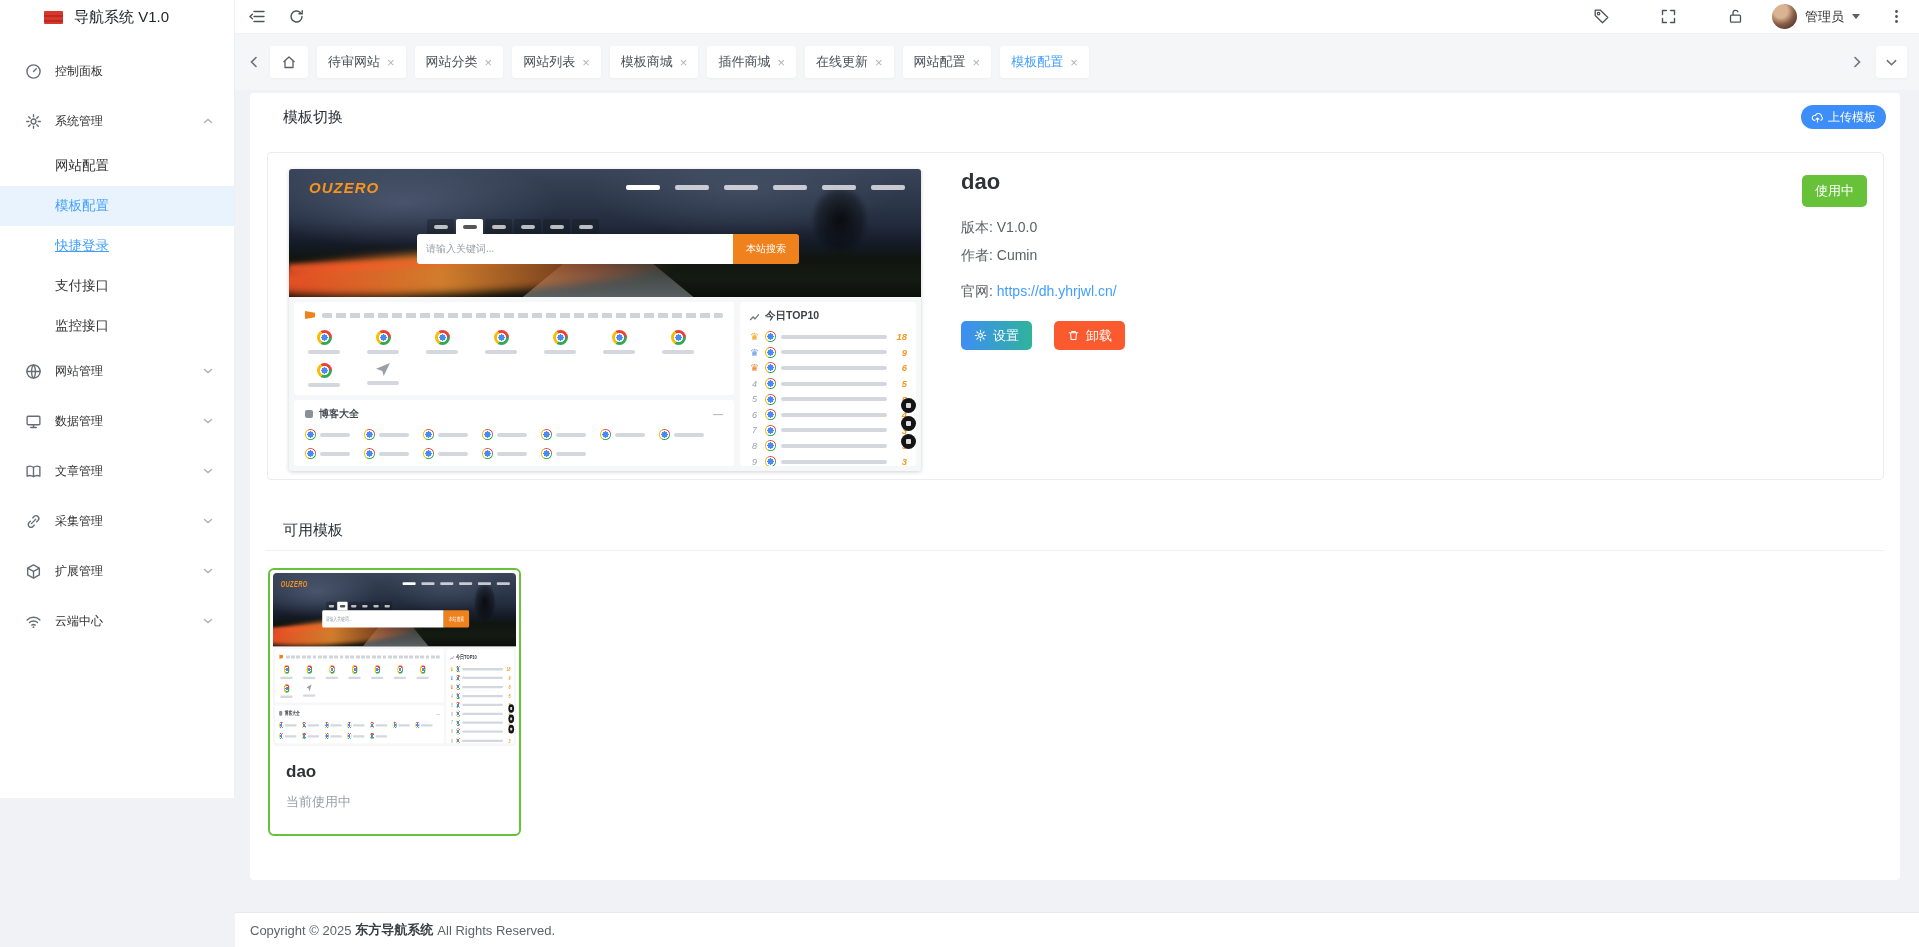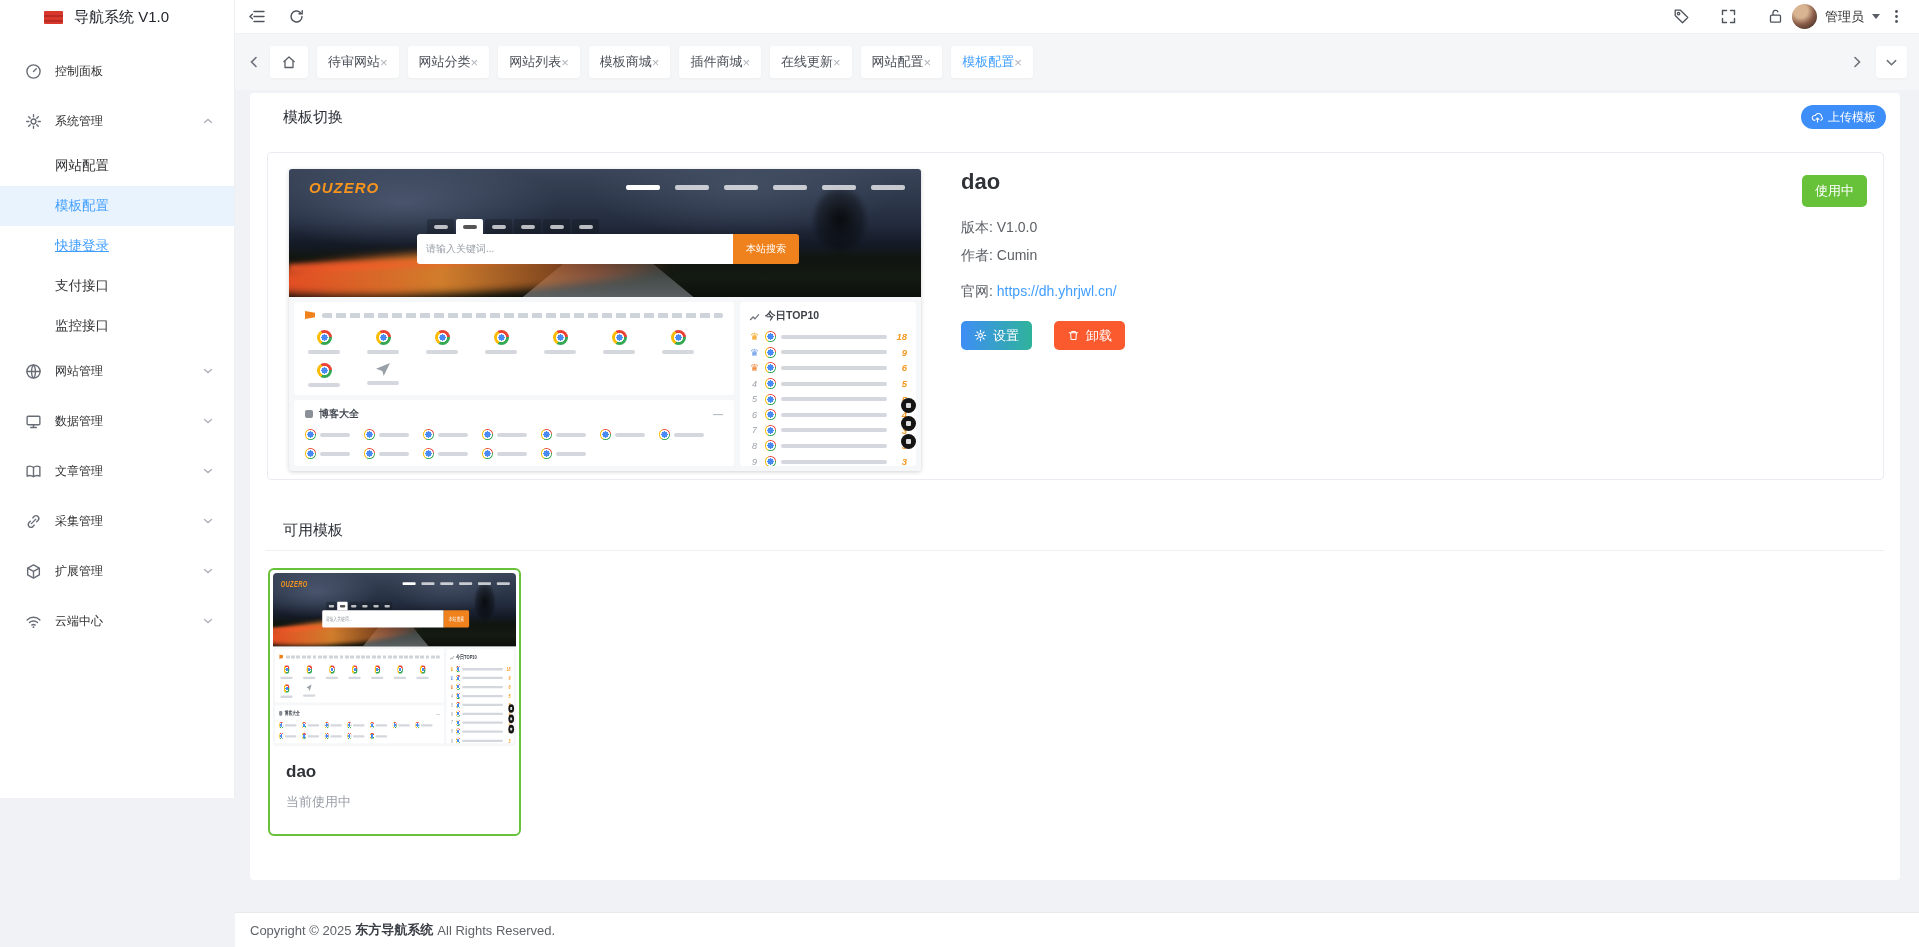--- a/index.html
+++ b/index.html
@@ -22,33 +22,33 @@
   .smi { height:40px; display:flex; align-items:center; padding-left:55px; font-size:13.5px;
     color:#303133; cursor:pointer; }
   .smi.active { background:#e9f3fe; color:#409eff; }
   .smi.hl { color:#409eff;text-decoration:underline; }
 
   
   .topbar { position:absolute; left:235px; right:0; top:0; height:34px; background:#fff;
     border-bottom:1px solid #f0f1f4; display:flex; align-items:center; padding:0 14px; }
   .tb-ic { width:17px; height:17px; color:#4e535b; cursor:pointer; }
   .tb-ic + .tb-ic { margin-left:22px; }
-  .tb-right { margin-left:auto; display:flex; align-items:center; gap:8px; }
+  .tb-right { margin-left:auto; display:flex; align-items:center; gap:28px; }
   .user-box { display:flex; align-items:center; gap:8px; cursor:pointer; }
   .avatar { width:25px; height:25px; border-radius:50%;
     background: radial-gradient(circle at 35% 28%, #d9b493 0 28%, #8a5d48 55%, #33251e 95%); }
   .uname { font-size:13px; color:#303133; }
   .caret-down { width:0; height:0; border:4px solid transparent; border-top:5px solid #5a5e66; margin-top:4px; }
 
   
   .tabstrip { position:absolute; left:235px; right:0; top:34px; height:56px; background:#f4f6f8;
     display:flex; align-items:center; padding:0 12px; gap:9px; }
   .nav-arrow { width:14px; height:14px; color:#6d727b; cursor:pointer; flex:none; }
   .chip { background:#fff; height:32px; border-radius:3px; display:flex; align-items:center;
-    padding:0 11px; font-size:13px; color:#4a4f57; box-shadow:0 1px 3px rgba(0,0,0,.04);
+    padding:0 11px; font-size:13px; color:#4a4f57; gap:7px; box-shadow:0 1px 3px rgba(0,0,0,.04);
     cursor:pointer; white-space:nowrap;justify-content:space-between; }
   .chip .x { color:#aeb2b9; font-size:13px; line-height:1; }
   .chip.active .lbl { color:#409eff; }
   .home-ic { width:16px; height:16px; color:#5a5e66; }
   .strip-right { margin-left:auto; display:flex; align-items:center; gap:12px; }
   .chip.sq { padding:0 9px; }
   .chev-dn { width:13px; height:13px; color:#6d727b; }
 
   
   .panel { position:absolute; left:250px; top:93px; width:1650px; height:787px;

